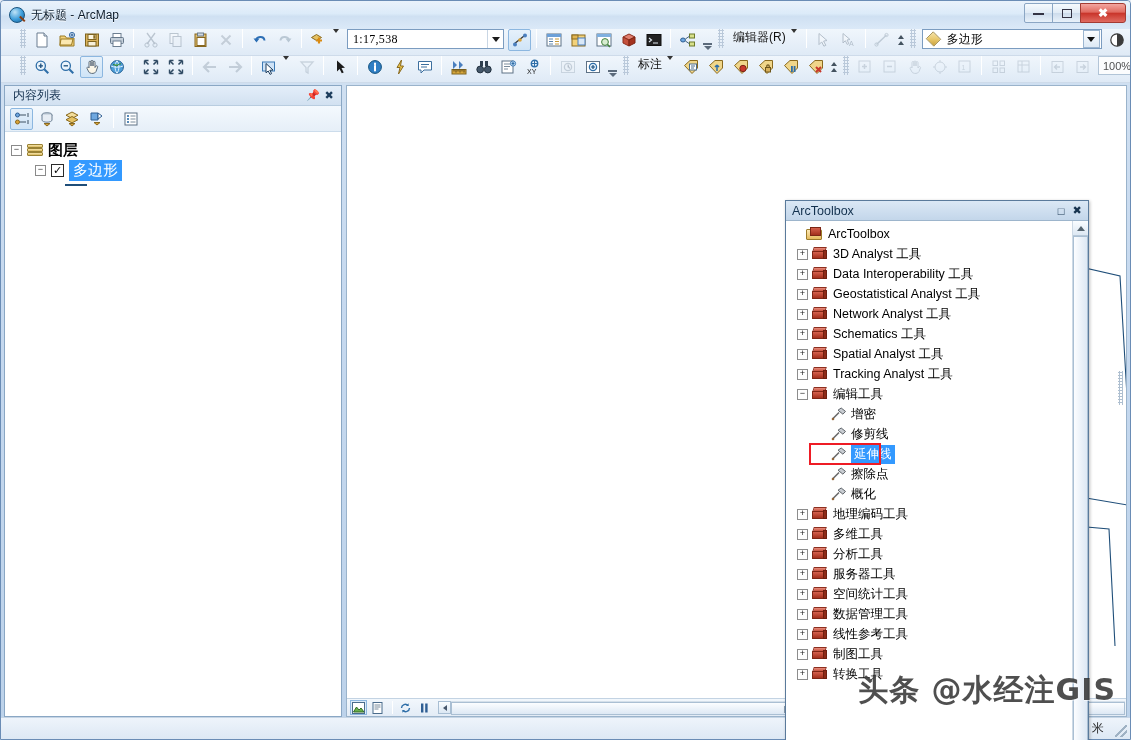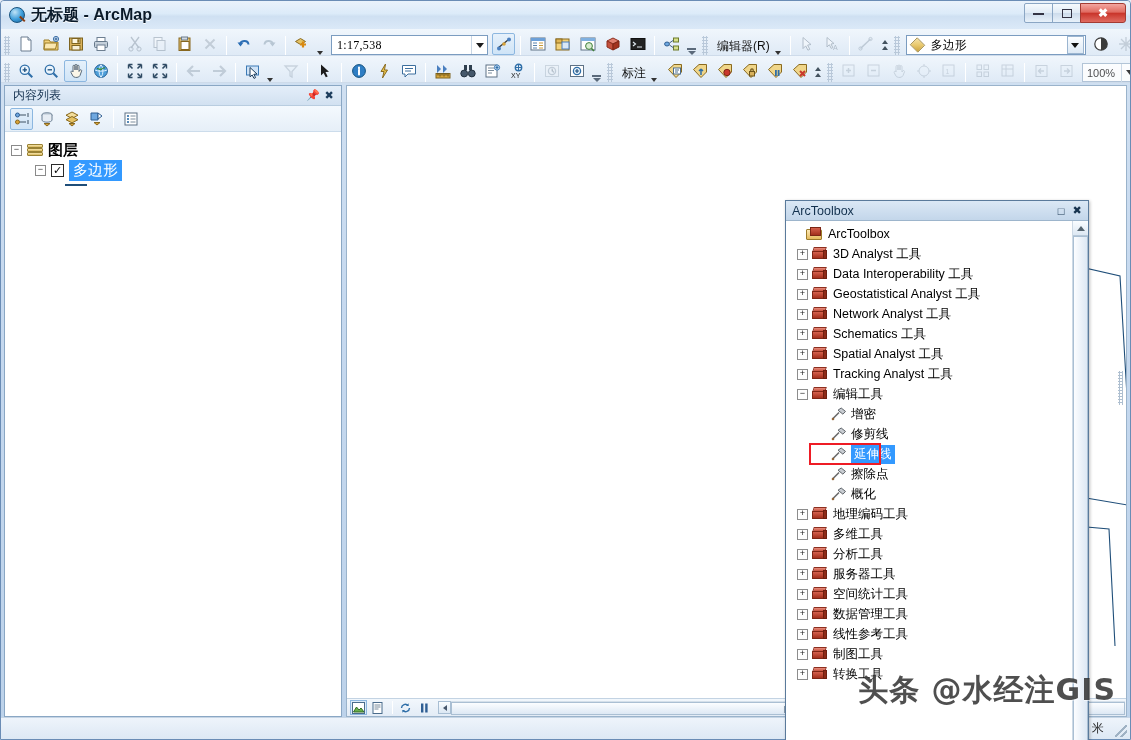--- a/index.html
+++ b/index.html
@@ -48,25 +48,24 @@
   }
   #titlebar .app-icon:after {
     content: "";
     position: absolute;
     width: 7px; height: 1.5px;
     background: #8a3d12;
     transform: rotate(45deg);
     left: 9px; top: 10px;
   }
   #titlebar .title-text {
-    font-size: 16px;
+    font-size: 12px;
     color: #0a1a2a;
     text-shadow: 0 1px 0 #fff;
     white-space: nowrap;
-    font-weight: bold;
   }
   #win-controls {
     position: absolute;
     right: 4px; top: 2px;
     display: flex;
     gap: 0px;
   }
   .win-btn {
     width: 29px; height: 20px;
     border: 1px solid #8ba6c4;
@@ -102,23 +101,23 @@
     font-size: 12.5px;
     color: #111;
     white-space: nowrap;
     cursor: default;
   }
 
   
   .toolbar-row {
     height: 27px;
     background: linear-gradient(to bottom,#f0f6fc,#dfeaf6);
-    display: flex; align-items: flex-end;
+    display: flex; align-items: flex-start;
     border-bottom: 1px solid #cedbea;
-    padding-left: 0;
+    padding-left: 16px;
     flex: 0 0 auto;
     overflow: hidden;
   }
   .tb-grip {
     width: 6px; height: 19px;
     margin: 0 3px;
     background-image: radial-gradient(circle, #b4c4d6 1px, transparent 1.1px);
     background-size: 3px 3px;
     opacity: .9;
     flex: 0 0 auto;

